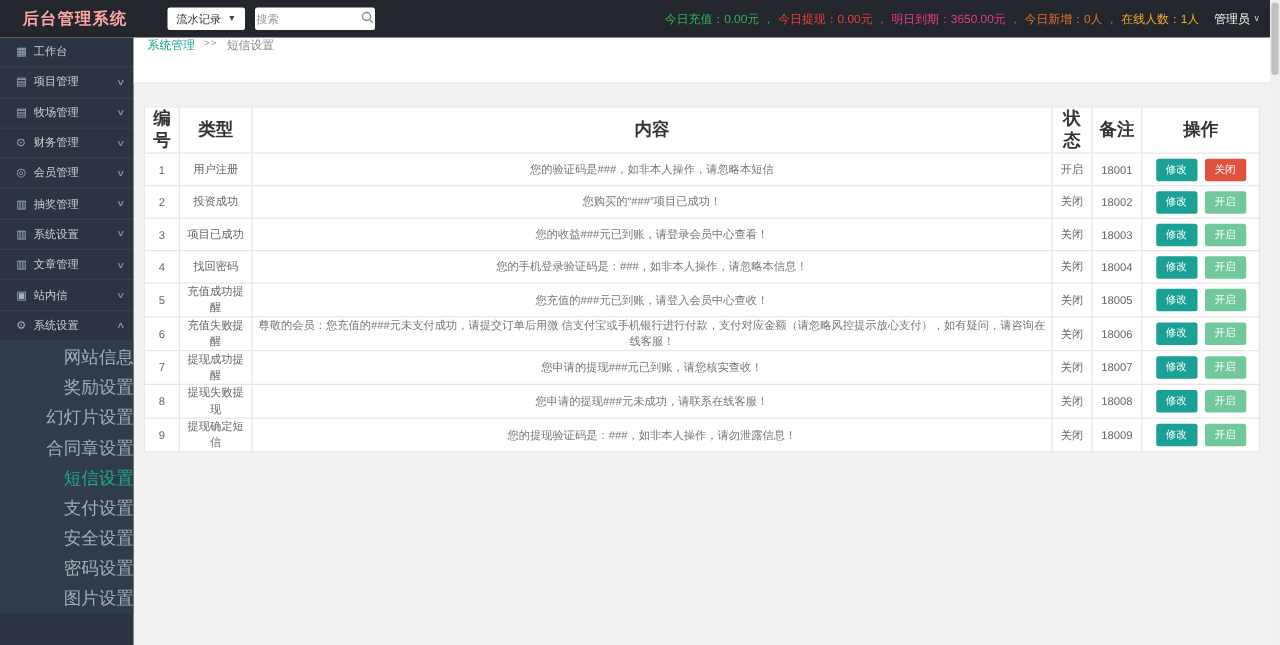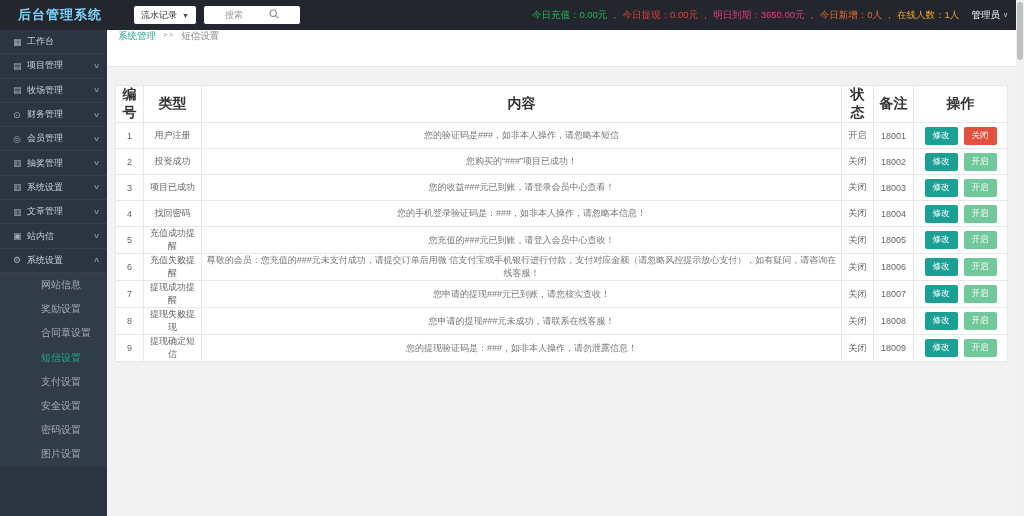--- a/index.html
+++ b/index.html
@@ -2,41 +2,41 @@
 <html><head>
 <meta charset="utf-8">
 <style>
   * { margin:0; padding:0; box-sizing:border-box; }
   html,body { width:1024px; height:516px; overflow:hidden;
     font-family:"Liberation Sans","DejaVu Sans",sans-serif; background:#F2F2F2; }
 
   
   .topbar { position:absolute; left:0; top:0; width:1024px; height:30px;
     background:#23262D; display:flex; align-items:center; z-index:5; }
-  .brand { color:#7dd3fc; font-size:13px; font-weight:bold; padding:0 22px 0 18px; letter-spacing:1px; }
+  .brand { color:#fca5a5; font-size:13px; font-weight:bold; padding:0 22px 0 18px; letter-spacing:1px; }
   .topbar-select { background:#FFFFFF; border-radius:2px; height:18px; margin-left:10px;
     display:flex; align-items:center; gap:5px; padding:0 7px; font-size:9px; color:#333; cursor:pointer; }
   .topbar-select .caret { font-size:7px; color:#444; }
   .topbar-search { background:#FFFFFF; border-radius:2px; height:18px; width:96px; margin-left:8px;
-    display:flex; align-items:center; justify-content:space-between; padding:0 21px; font-size:9px; color:#9A9A9A; }
+    display:flex; align-items:center; justify-content:space-between; padding:0 1px; font-size:9px; color:#9A9A9A; }
   .stats { margin-left:auto; display:flex; align-items:center; font-size:9.5px; white-space:nowrap; }
   .stat { margin-right:3px; }
   .admin { color:#FFFFFF; font-size:9.5px; margin:0 16px 0 9px; display:flex; align-items:center; gap:3px; cursor:pointer; }
   .admin .caret { font-size:7px; color:#CCC; }
 
   
   .sidebar { position:absolute; left:0; top:30px; bottom:0; width:107px; background:#2B3440; overflow:hidden; }
   .side-item { height:24.3px; display:flex; align-items:center; padding:0 8px 0 13px;
     color:#C8D0D8; font-size:9px; border-bottom:1px solid rgba(255,255,255,0.06); cursor:pointer; }
   .side-item .side-icon { width:14px; font-size:9px; color:#9FB0BC; }
   .side-item .side-label { flex:1; }
   .side-item .side-chevron { font-size:7px; color:#8D9BA8; transform:scaleX(1.4); }
   .side-sub { background:#313C49; }
-  .side-subitem { height:24.2px; line-height:24.2px; padding-left:41px; font-size:10px;
-    color:#A3ADB8; cursor:pointer; }
+  .side-subitem { height:24.2px; line-height:24.2px; padding-left:31px; font-size:14px;
+    color:#A3ADB8; cursor:pointer;text-align:right; }
   .side-subitem.active { color:#1FA98C; }
 
   
   .main { position:absolute; left:107px; top:30px; right:8px; bottom:0; background:#F2F2F2; }
   .crumbbar { height:37px; background:#FFFFFF; border-bottom:1px solid #E5E5E5;
     display:flex; padding-left:11px; font-size:9.5px; }
   .crumb-link { color:#1CA28F; cursor:pointer; }
   .crumb-sep { color:#999; font-size:8px; margin:0 7px; letter-spacing:1px; }
   .crumb-page { color:#888; }
 
@@ -137,20 +137,21 @@
   </div>
       <div class="side-item">
     <span class="side-icon">⚙</span>
     <span class="side-label">系统设置</span>
     <span class="side-chevron">∧</span>
   </div>
     </div>
   <div id="side-sub" class="side-sub">
       <div class="side-subitem">网站信息</div>
       <div class="side-subitem">奖励设置</div>
+      <div class="side-subitem">幻灯片设置</div>
       <div class="side-subitem">合同章设置</div>
       <div class="side-subitem active">短信设置</div>
       <div class="side-subitem">支付设置</div>
       <div class="side-subitem">安全设置</div>
       <div class="side-subitem">密码设置</div>
       <div class="side-subitem">图片设置</div>
     </div>
 </div>
 
 <div class="main">

